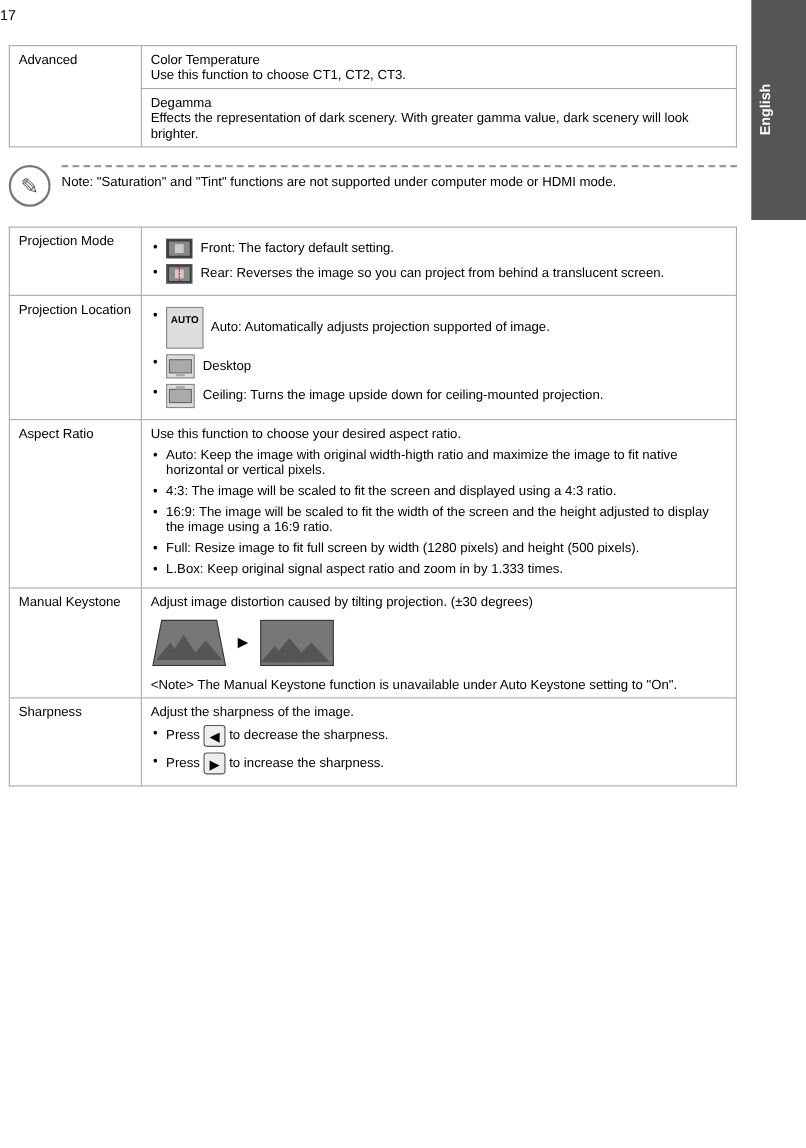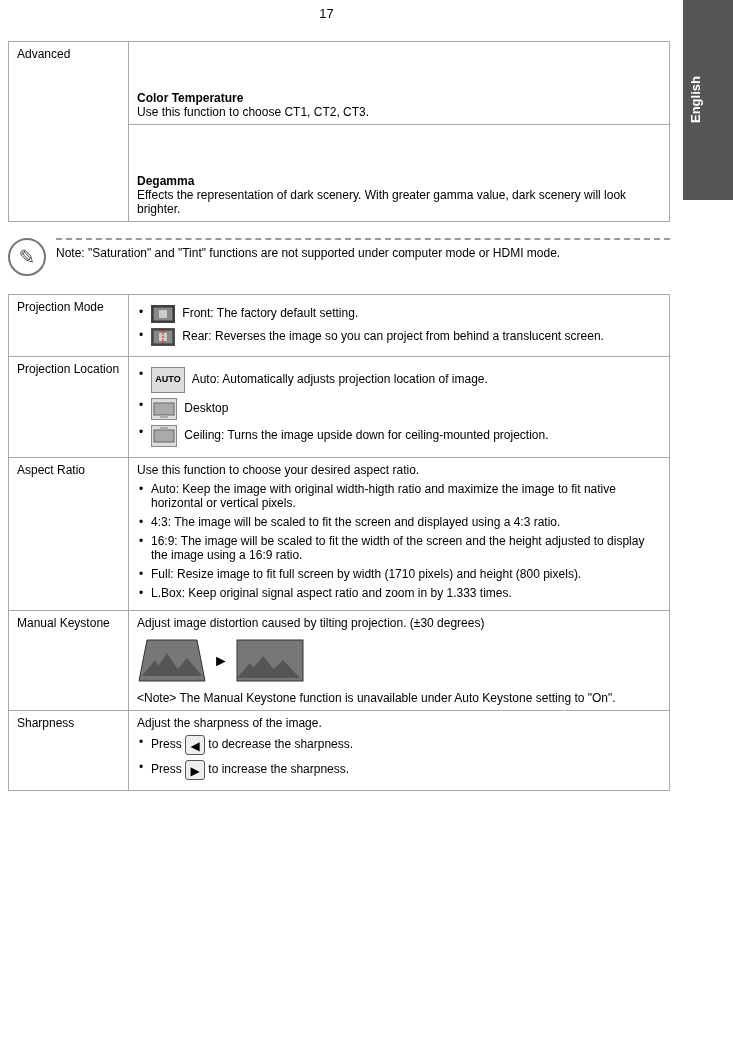--- a/index.html
+++ b/index.html
@@ -6,21 +6,21 @@
     body {
       font-family: Arial, sans-serif;
       font-size: 12px;
       background: #fff;
       color: #000;
       width: 733px;
       position: relative;
     }
 
     .page-number {
-      text-align: center;
+      text-align: left;
       padding: 6px 80px 4px 0;
       font-size: 13px;
     }
 
     .english-tab {
       position: absolute;
       right: 0;
       top: 0;
       width: 50px;
       background: #555;
@@ -52,23 +52,22 @@
       font-size: 12px;
     }
 
     .col-label {
       width: 120px;
       font-size: 12px;
       vertical-align: top;
     }
 
     .cell-title {
-      font-weight: bold;
+      font-weight: normal;
       display: block;
-      margin-top: 44px;
     }
 
     .note-box {
       display: flex;
       align-items: flex-start;
       gap: 10px;
       margin: 12px 0 14px 0;
       padding: 4px 0;
     }
 
@@ -118,21 +117,21 @@
       vertical-align: middle;
       text-align: center;
       font-size: 10px;
       line-height: 22px;
       margin-right: 4px;
     }
 
     .icon-auto {
       display: inline-block;
       width: 34px;
-      height: 26px;
+      height: 38px;
       border: 1px solid #888;
       background: #ddd;
       vertical-align: middle;
       text-align: center;
       font-size: 9px;
       font-weight: bold;
       line-height: 22px;
       margin-right: 4px;
     }
 
@@ -264,21 +263,21 @@
     </tr>
 
     <tr>
       <td class="col-label">
         <span>Projection Location</span>
       </td>
       <td>
         <ul class="bullet-list">
           <li>
             <span class="icon-auto">AUTO</span>
-            <span>Auto: Automatically adjusts projection location of image.</span>
+            <span>Auto: Automatically adjusts projection supported of image.</span>
           </li>
           <li>
             <span class="icon-box">
               <svg width="24" height="20">
                 <rect x="2" y="4" width="20" height="12" fill="#aaa" stroke="#666" stroke-width="1"></rect>
                 <rect x="8" y="16" width="8" height="3" fill="#aaa"></rect>
               </svg>
             </span>
             <span>Desktop</span>
           </li>
@@ -298,21 +297,21 @@
     <tr>
       <td class="col-label">
         <span>Aspect Ratio</span>
       </td>
       <td>
         <div>Use this function to choose your desired aspect ratio.</div>
         <ul class="bullet-list">
           <li><span>Auto: Keep the image with original width-higth ratio and maximize the image to fit native horizontal or vertical pixels.</span></li>
           <li><span>4:3: The image will be scaled to fit the screen and displayed using a 4:3 ratio.</span></li>
           <li><span>16:9: The image will be scaled to fit the width of the screen and the height adjusted to display the image using a 16:9 ratio.</span></li>
-          <li><span>Full: Resize image to fit full screen by width (1710 pixels) and height (800 pixels).</span></li>
+          <li><span>Full: Resize image to fit full screen by width (1280 pixels) and height (500 pixels).</span></li>
           <li><span>L.Box: Keep original signal aspect ratio and zoom in by 1.333 times.</span></li>
         </ul>
       </td>
     </tr>
 
 
     <tr>
       <td class="col-label">
         <span>Manual Keystone</span>
       </td>

